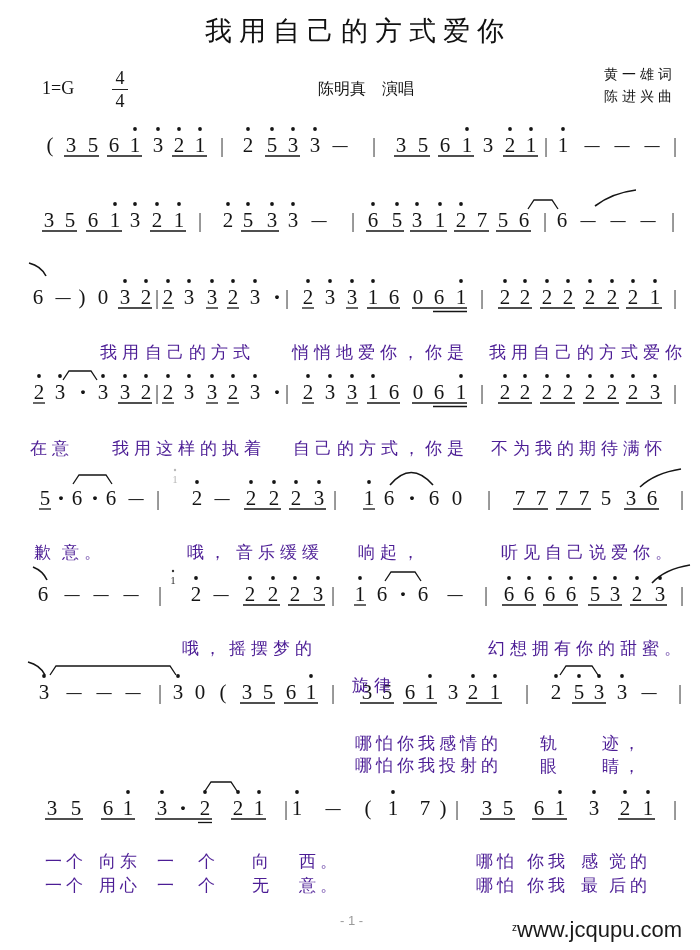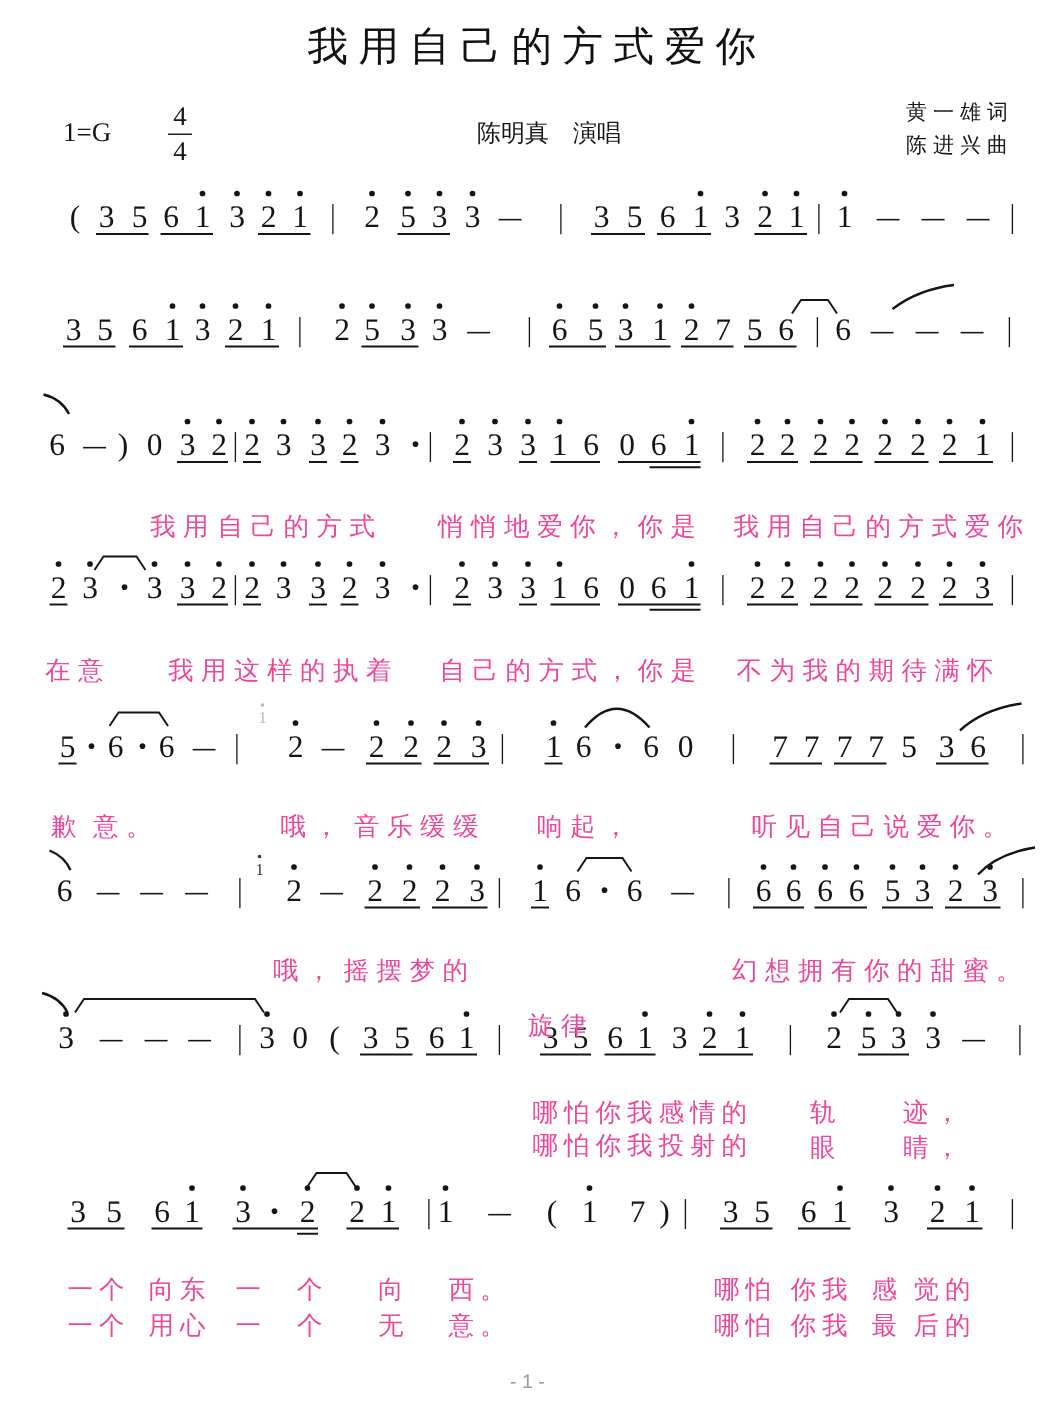--- a/index.html
+++ b/index.html
@@ -11,21 +11,21 @@
   .frac { font-family: "Liberation Serif", serif; font-size: 18px; transform: translate(-50%, -50%); }
   .frac-line { left: 112px; top: 89px; width: 16px; height: 1.2px; background: #222; }
   .performer { left: 318px; top: 79px; font-family: "DejaVu Serif", serif; font-size: 16px; }
   .performer .gap { display: inline-block; width: 16px; }
   .credit { left: 604px; font-family: "DejaVu Serif", serif; font-size: 14px; letter-spacing: 4px; }
   .tok { position: absolute; font-family: "Liberation Serif", serif; font-size: 21px; line-height: 1; transform: translate(-50%, -50%); color: #151515; }
   .tok.dash { transform: translate(-50%, -50%) scaleX(0.72); }
   .tok.bar { font-size: 22px; transform: translate(-50%, -52%) scaleX(0.8); }
   .tok.aug { font-size: 24px; font-weight: bold; }
   .mark { position: absolute; font-family: "Liberation Serif", serif; font-size: 11px; transform: translate(-50%, -50%); }
-  .lyric { position: absolute; font-family: "DejaVu Serif", serif; font-size: 17px; letter-spacing: 5px; line-height: 1; transform: translateY(-50%); color: #ec4899; }
+  .lyric { position: absolute; font-family: "DejaVu Serif", serif; font-size: 17px; letter-spacing: 5px; line-height: 1; transform: translateY(-50%); color: #4c1d95; }
   .lyric.tight { letter-spacing: 4px; }
   .page-num { left: 340px; top: 913px; font-family: "Liberation Sans", sans-serif; font-size: 13px; color: #9a9a9a; }
   .watermark { left: 512px; top: 917px; font-family: "Liberation Sans", sans-serif; font-size: 22px; color: #1a1a1a; }
   .watermark .pre { font-size: 10px; vertical-align: 6px; }
   #marks-svg { position: absolute; left: 0; top: 0; width: 700px; height: 950px; pointer-events: none; }
 </style>
 </head>
 <body>
 
 <div id="score">
@@ -514,13 +514,14 @@
       <line x1="155" y1="819" x2="212" y2="819" stroke="#151515" stroke-width="1.3"></line>
       <line x1="198" y1="822.5" x2="212" y2="822.5" stroke="#151515" stroke-width="1.3"></line>
       <line x1="231" y1="819" x2="266" y2="819" stroke="#151515" stroke-width="1.3"></line>
       <line x1="480" y1="819" x2="515" y2="819" stroke="#151515" stroke-width="1.3"></line>
       <line x1="532" y1="819" x2="567" y2="819" stroke="#151515" stroke-width="1.3"></line>
       <line x1="618" y1="819" x2="655" y2="819" stroke="#151515" stroke-width="1.3"></line>
       <path d="M205,791 L211,782 L231,782 L237,791" fill="none" stroke="#151515" stroke-width="1.3"></path>
     </svg>
 
   <div class="abs page-num">- 1 -</div>
+  <div class="abs watermark"><span class="pre">z</span><span>www.jcqupu.com</span></div>
 </div>
 
 </body></html>

